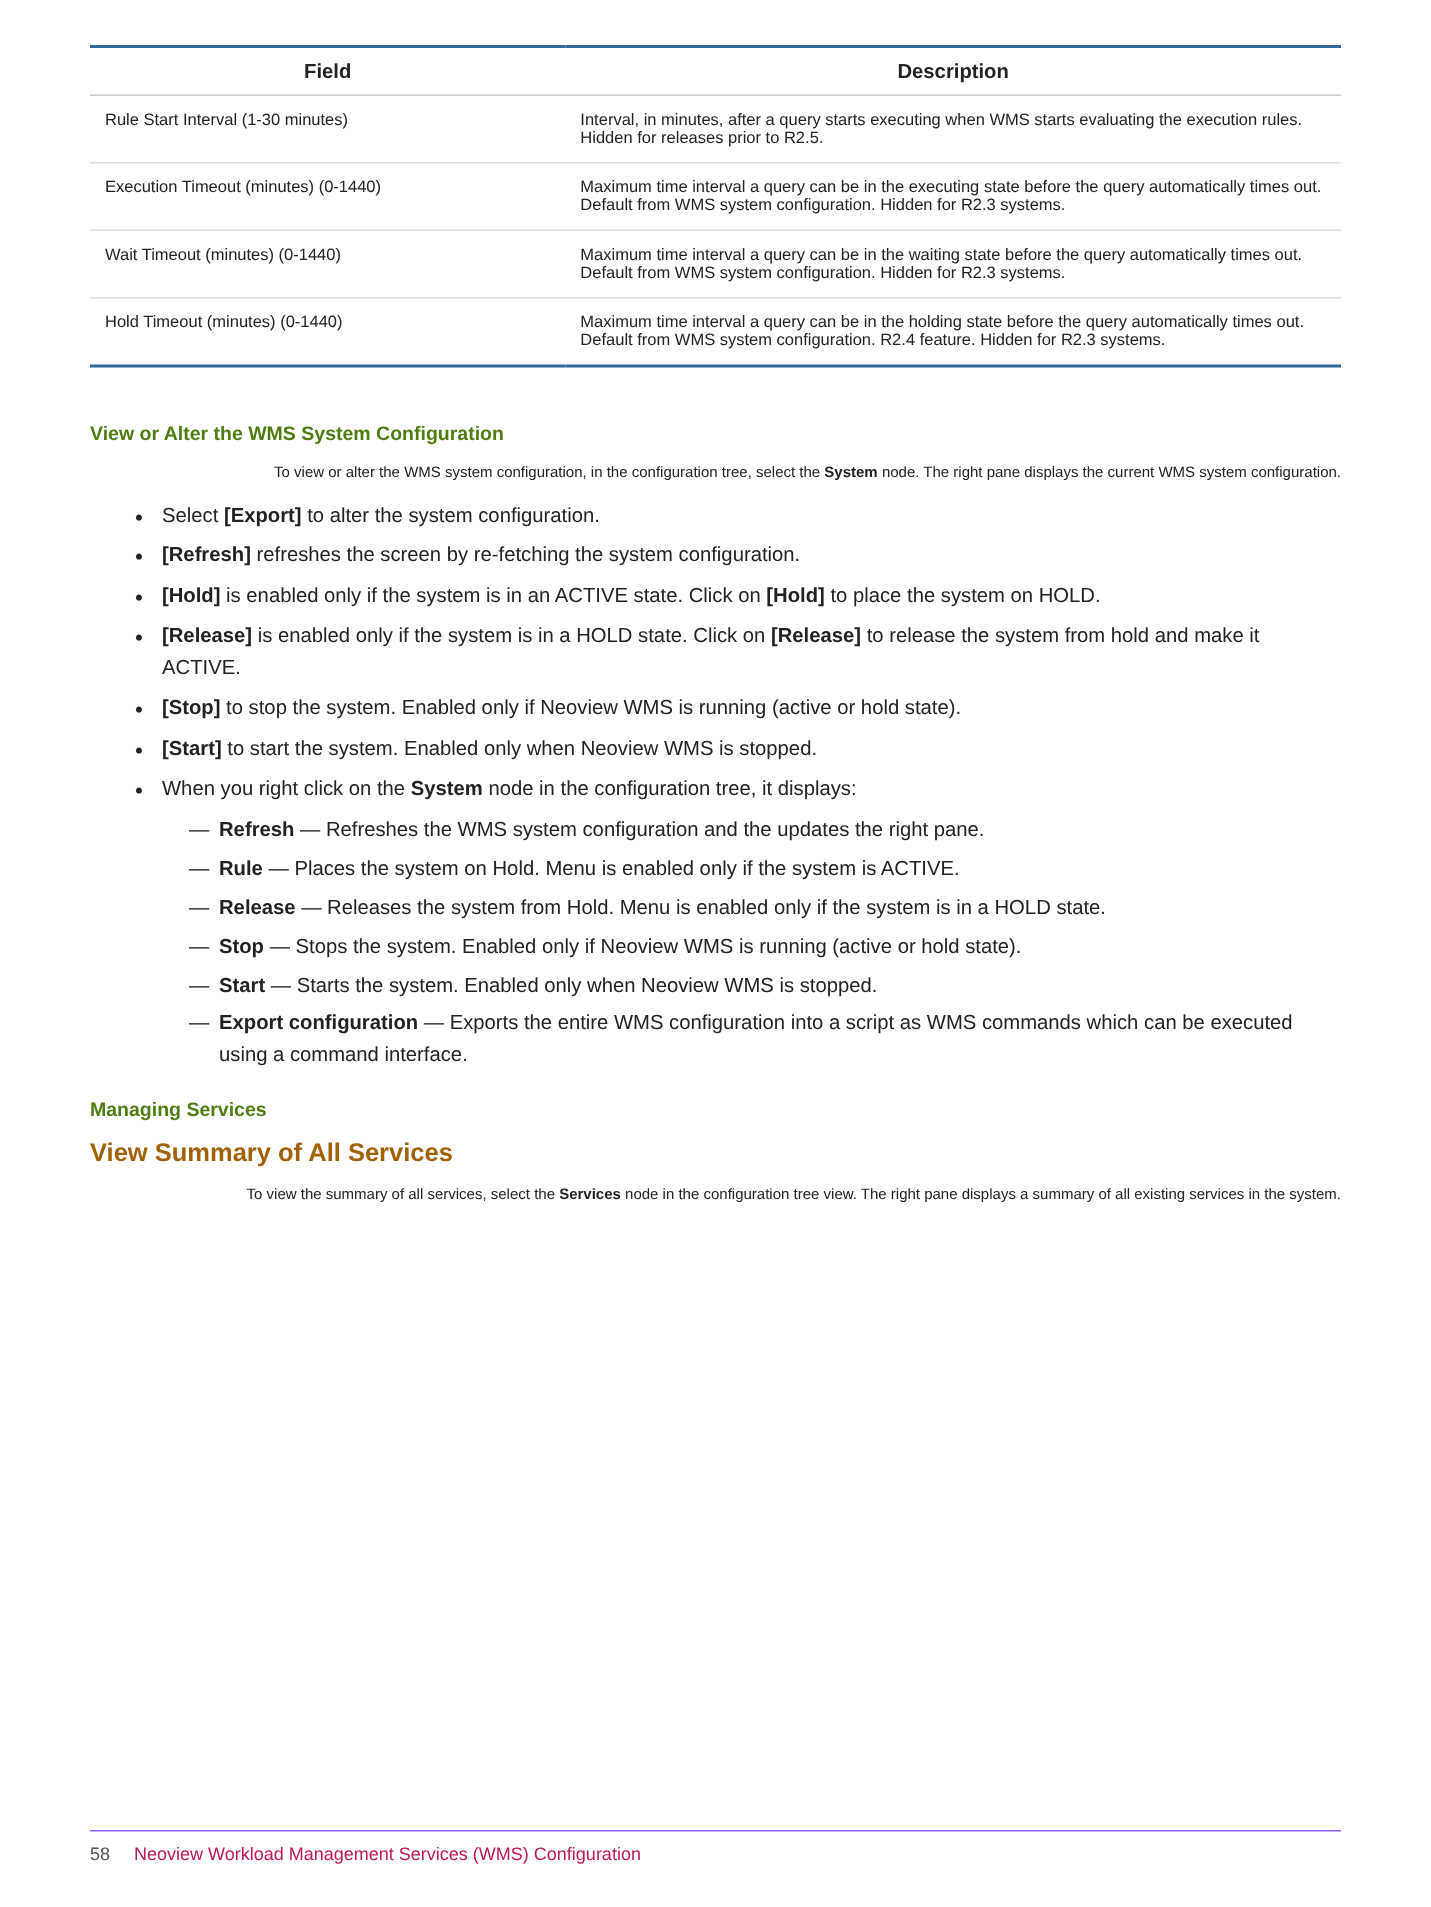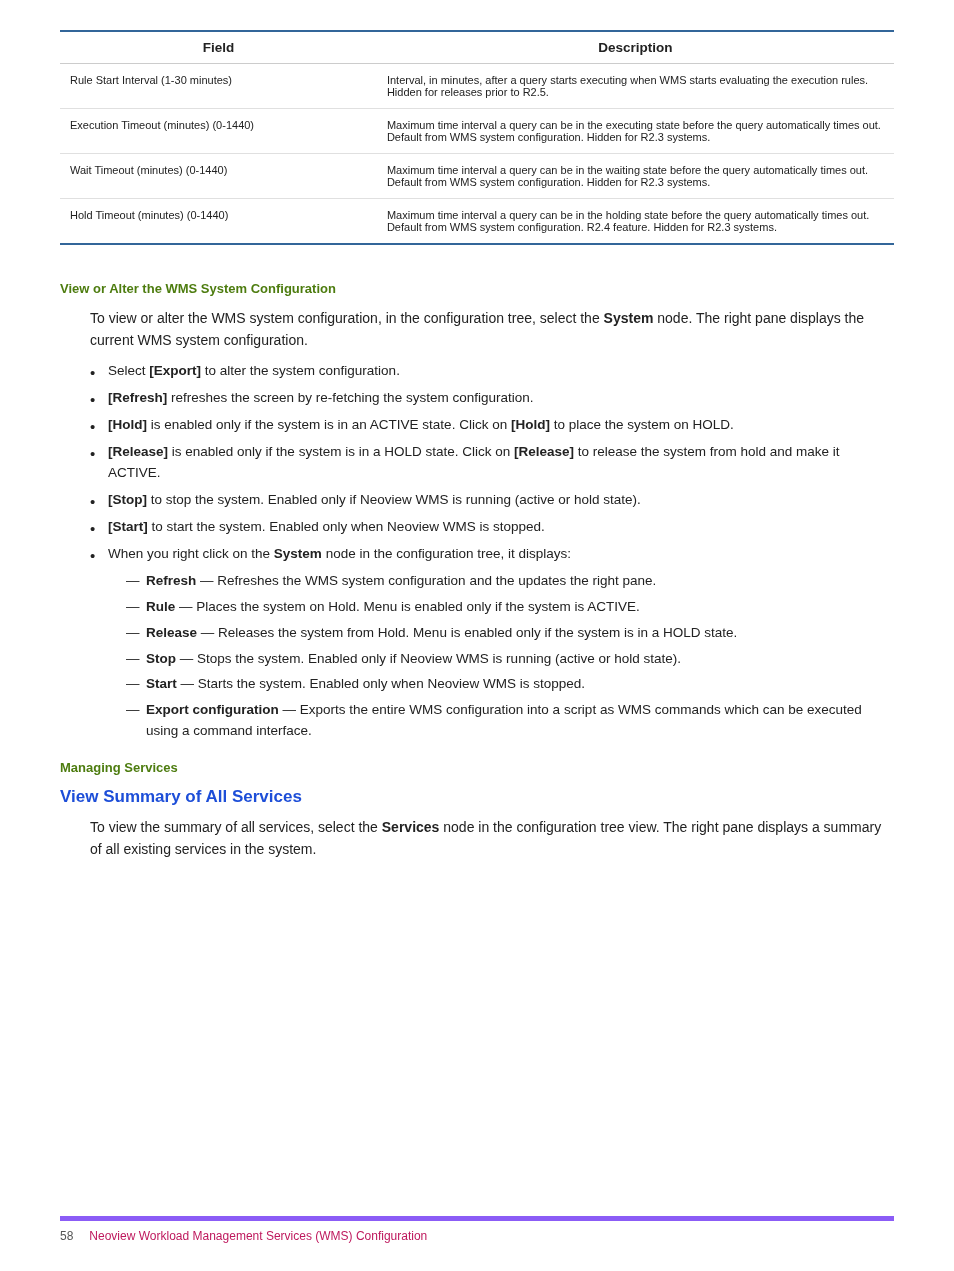--- a/index.html
+++ b/index.html
@@ -50,31 +50,32 @@
     .section-heading {
       font-size: 13px;
       font-weight: bold;
       color: #4d7c0f;
       margin-bottom: 12px;
       margin-top: 8px;
     }
     .subsection-heading {
       font-size: 17px;
       font-weight: bold;
-      color: #1d4ed8;
+      color: #a16207;
       margin-bottom: 10px;
       margin-top: 4px;
     }
 
     
     .body-text {
       margin-left: 30px;
       margin-bottom: 10px;
       line-height: 1.55;
-      font-size: 14px;
+      font-size: 10px;
+      text-align: right;
     }
 
     
     .bullet-list {
       margin-left: 30px;
       margin-bottom: 10px;
       list-style: none;
       padding: 0;
     }
     .bullet-list > li {
@@ -117,21 +118,21 @@
     .bold { font-weight: bold; }
 
     
     .footer {
       position: absolute;
       bottom: 28px;
       left: 60px;
       right: 60px;
       display: flex;
       align-items: center;
-      border-top: 5px solid #8b5cf6;
+      border-top: 1px solid #8b5cf6;
       padding-top: 8px;
       font-size: 12px;
       color: #555;
     }
     .footer-page {
       margin-right: 16px;
       font-size: 12px;
       color: #555;
     }
     .footer-title {

